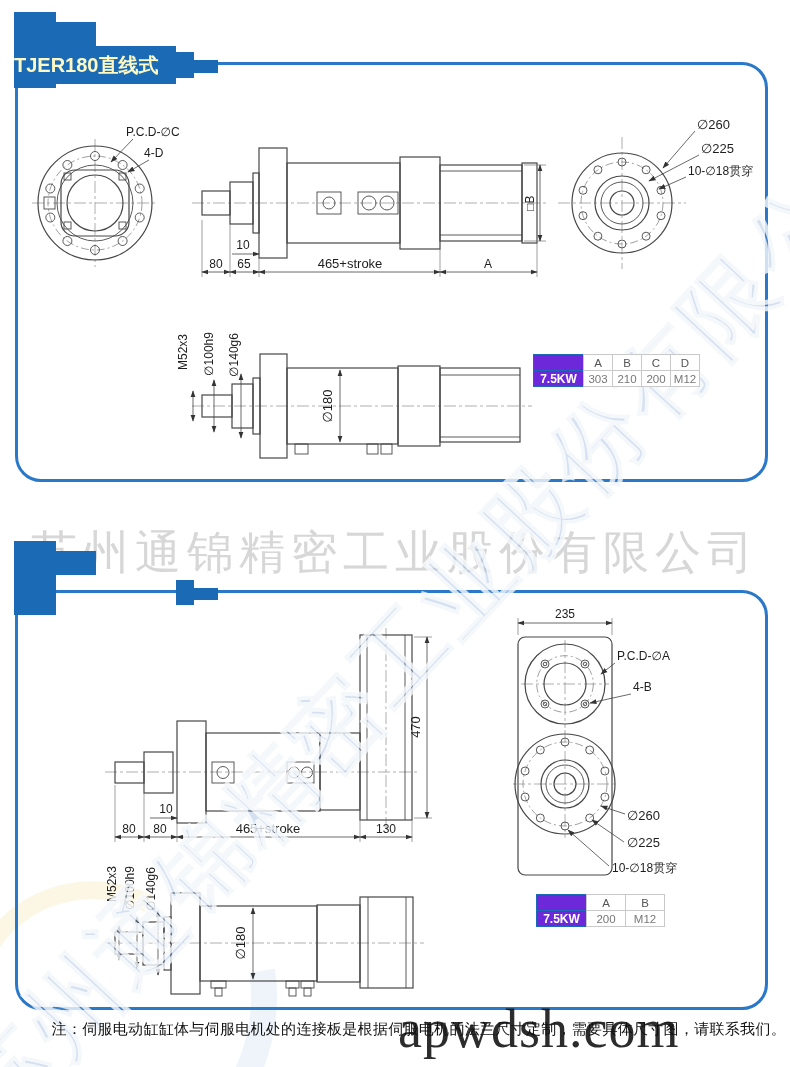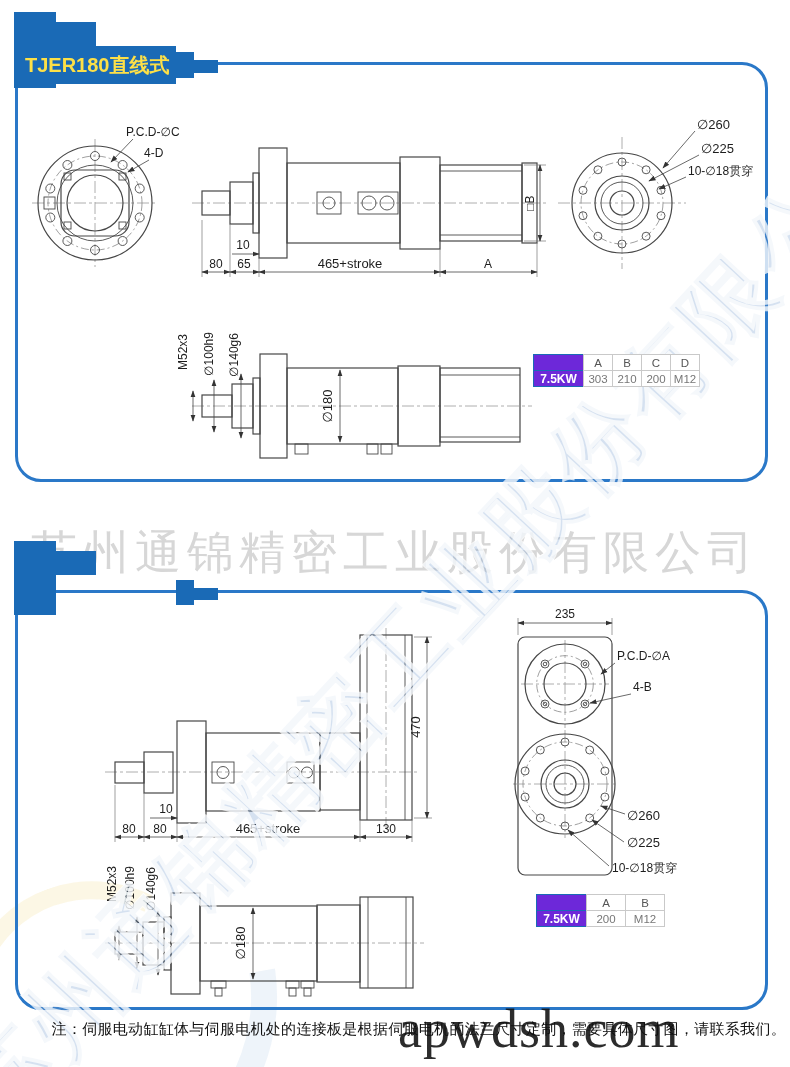--- a/index.html
+++ b/index.html
@@ -4,22 +4,22 @@
 <style>
   html,body{margin:0;padding:0;background:#fff;}
   #page{position:relative;width:790px;height:1067px;overflow:hidden;background:#fff;
         font-family:"Liberation Sans",sans-serif;}
   
   .panel{position:absolute;border:3px solid #2a78c8;border-radius:26px;background:transparent;z-index:1;}
   #panel1{left:15px;top:62px;width:747px;height:414px;}
   #panel2{left:15px;top:590px;width:747px;height:414px;}
   
   .badge-part{position:absolute;background:#1a6ab6;z-index:10;}
-  .badge-title{position:absolute;background:#1a6ab6;z-index:11;color:#fde047;font-weight:bold;
-               font-size:20px;display:flex;align-items:center;padding-left:11px;box-sizing:border-box;}
+  .badge-title{position:absolute;background:#1a6ab6;z-index:11;color:#fef9c3;font-weight:bold;
+               font-size:20px;display:flex;align-items:center;padding-left:0;box-sizing:border-box;}
   
   .wm-horiz{position:absolute;left:0;top:522px;width:790px;text-align:center;font-size:46px;
             letter-spacing:6px;color:#d7d7d7;white-space:nowrap;z-index:2;pointer-events:none;}
   .wm-diag{position:absolute;left:-230px;top:574px;width:1300px;text-align:center;
            transform:rotate(-47deg);font-size:92px;font-weight:bold;letter-spacing:4px;
            color:rgba(115,155,205,0.30);-webkit-text-stroke:2px rgba(255,255,255,0.75);
            white-space:nowrap;z-index:4;pointer-events:none;}
   .wm-site{position:absolute;left:398px;top:998px;font-family:"Liberation Serif",serif;
            font-size:54px;color:rgba(15,15,15,0.88);z-index:8;letter-spacing:1px;pointer-events:none;}
   

